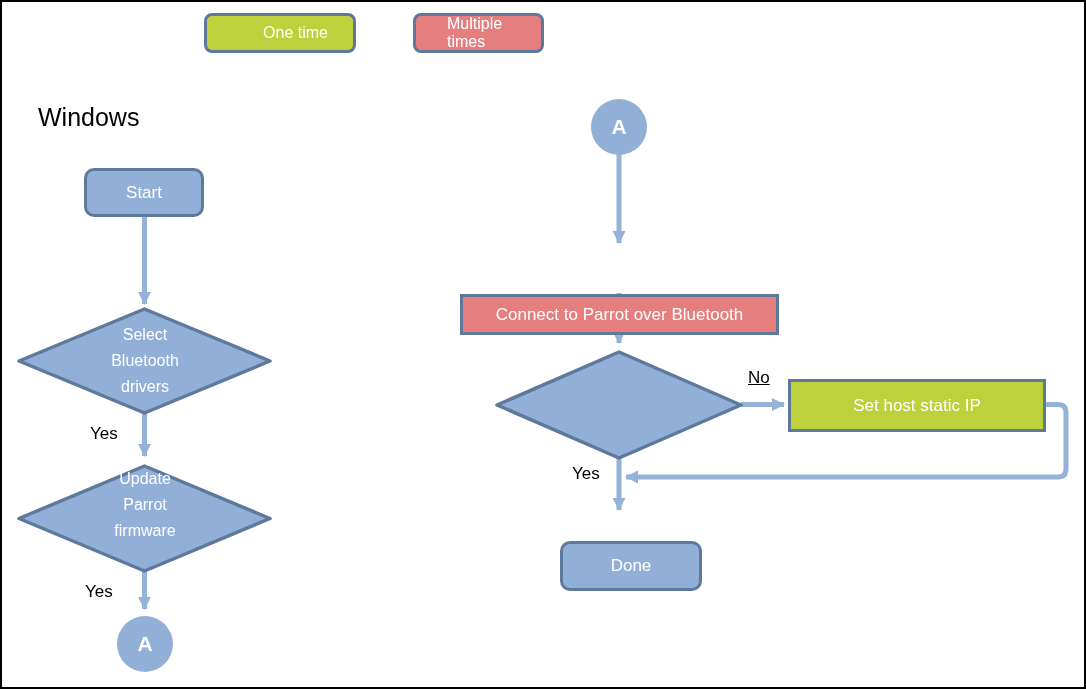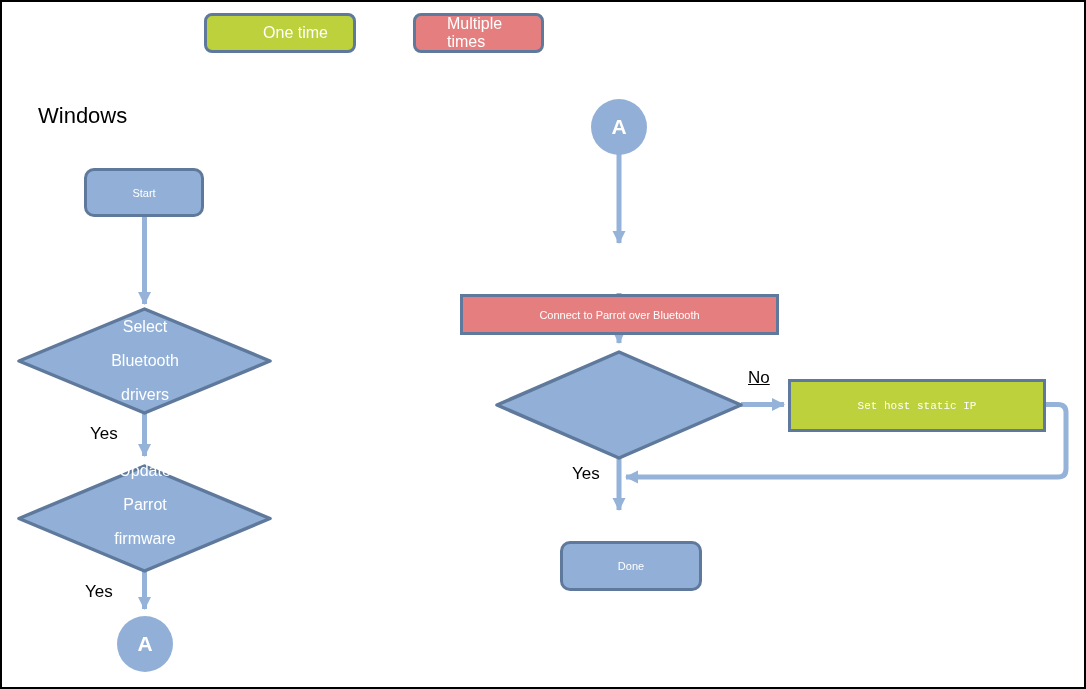--- a/index.html
+++ b/index.html
@@ -13,46 +13,46 @@
   }
   .wires { position:absolute; left:0; top:0; z-index:1; }
   .edge { stroke:var(--connector,#95b2d8); stroke-width:5; fill:none; }
   .ahead { fill:var(--connector,#95b2d8); }
   .diamond {
     fill:var(--blue-fill,#92b0d7); stroke:var(--node-border,#5e799c);
     stroke-width:3.5; stroke-linejoin:round;
   }
   .node {
     position:absolute; z-index:2; display:flex; align-items:center; justify-content:center;
-    text-align:center; color:var(--node-text,#fff); box-sizing:border-box; font-size:11px;
+    text-align:center; color:var(--node-text,#fff); box-sizing:border-box; font-size:17px;
   }
   .rounded {
     background:var(--blue-fill,#92b0d7); border:3px solid var(--node-border,#5e799c);
     border-radius:10px;
   }
   .rect { border:3px solid var(--node-border,#5e799c); }
-  .rect.green { background:var(--green-fill,#bcd13c);font-family:Liberation Mono, monospace; }
+  .rect.green { background:var(--green-fill,#bcd13c); }
   .rect.red { background:var(--red-fill,#e57f7f); }
   .circle {
     background:var(--blue-fill,#92b0d7); border-radius:50%;
     font-weight:bold; font-size:21px;
   }
   .dtext {
     position:absolute; z-index:3; display:flex; align-items:center; justify-content:center;
-    text-align:center; color:var(--node-text,#fff); font-size:16px; line-height:34px;
+    text-align:center; color:var(--node-text,#fff); font-size:16px; line-height:26px;
   }
   .legend-box {
     position:absolute; z-index:2; display:flex; align-items:center; justify-content:center;
     color:var(--node-text,#fff); font-size:16px; border:3px solid var(--node-border,#5e799c);
     border-radius:8px; box-sizing:border-box;padding-left:31px;
   }
   .legend-box.green { background:var(--green-fill,#bcd13c); }
   .legend-box.red { background:var(--red-fill,#e57f7f); }
   .heading {
-    position:absolute; z-index:2; color:var(--label-text,#000); font-size:22px;
+    position:absolute; z-index:2; color:var(--label-text,#000); font-size:25px;
   }
   .elabel {
     position:absolute; z-index:3; color:var(--label-text,#000); font-size:17px;
   }
 </style>
 </head>
 <body>
 
 <div class="canvas">
 

